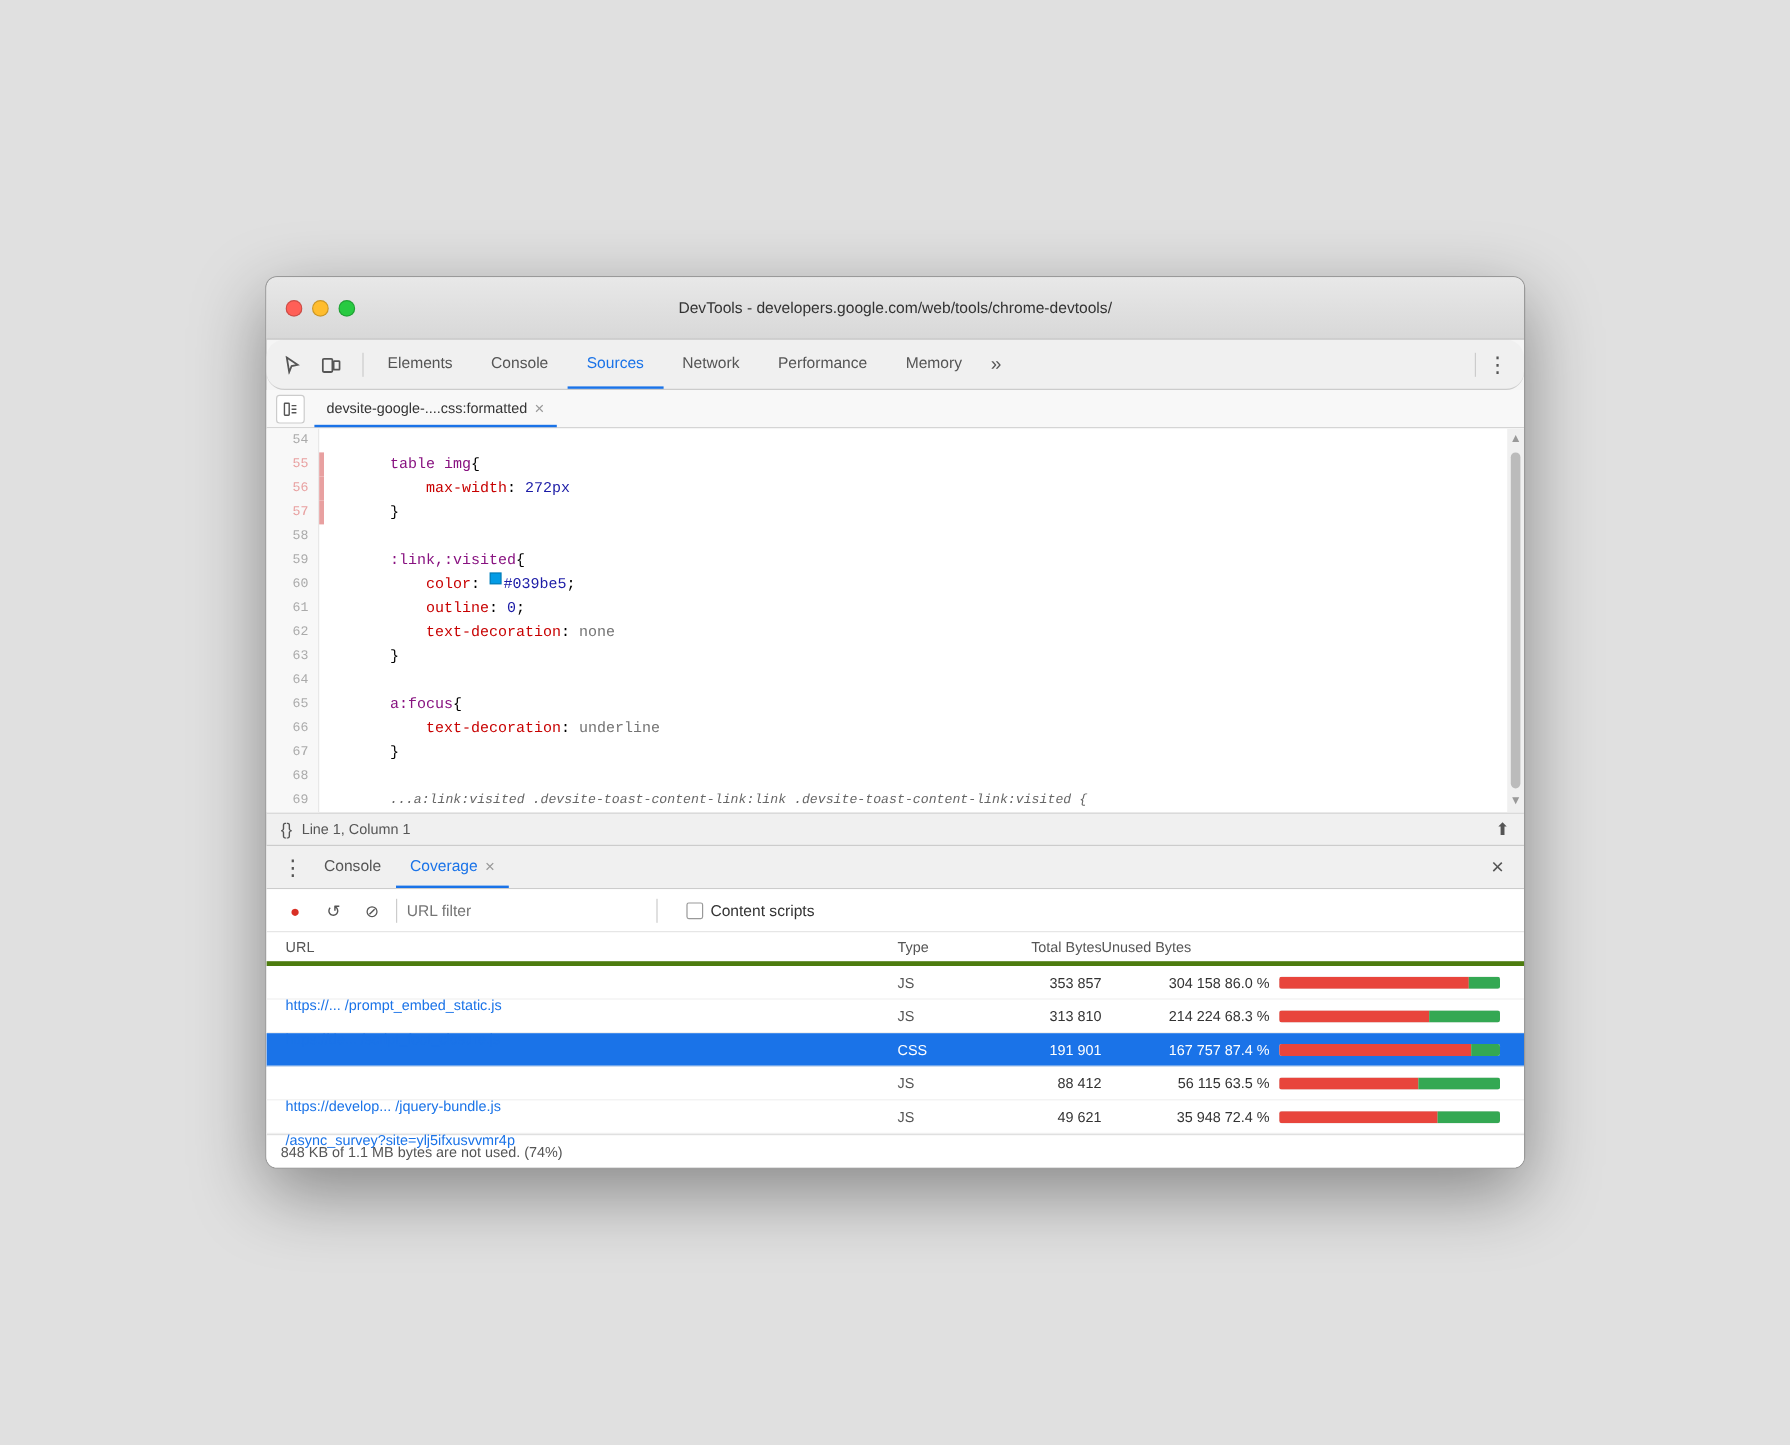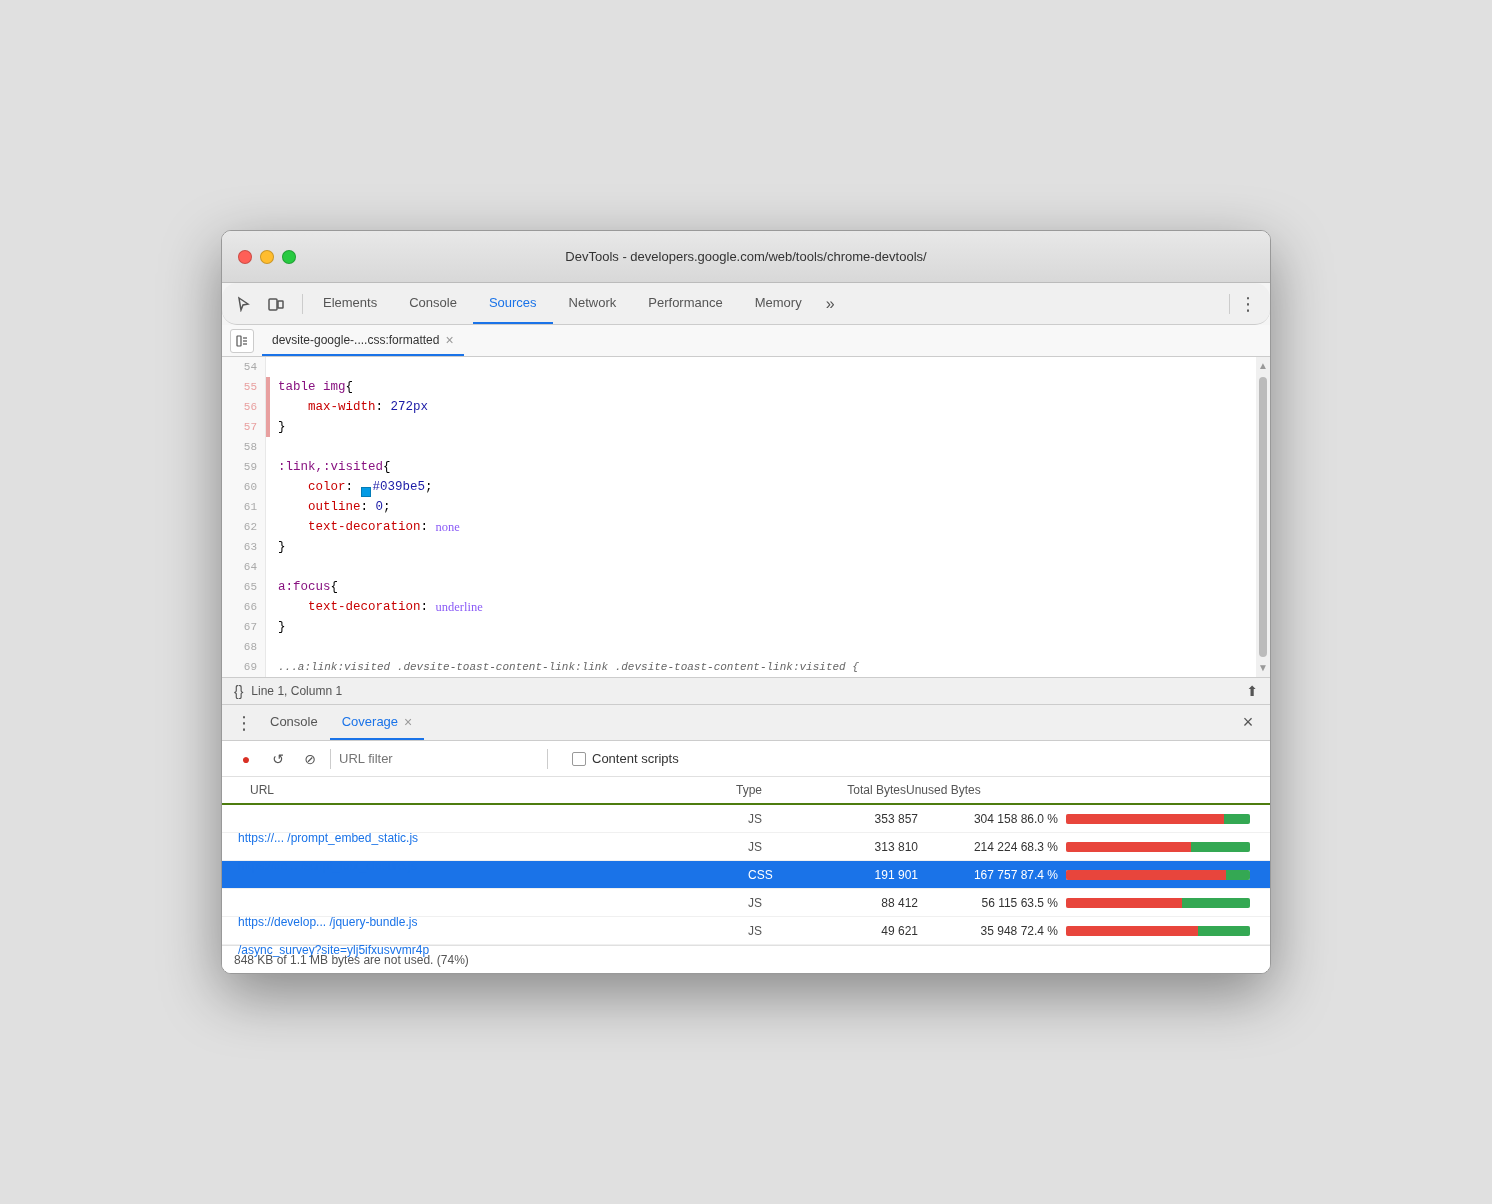--- a/index.html
+++ b/index.html
@@ -203,27 +203,28 @@
       font-size: 11px;
     }
     .code-lines {
       flex: 1;
       padding: 0 8px;
       overflow: hidden;
     }
     .code-line {
       height: 20px;
       display: flex;
-      align-items: flex-end;
+      align-items: flex-start;
       white-space: pre;
+      margin-left: 47px;
     }
     
     .c-selector { color: #881280; }
     .c-property { color: #c80000; }
-    .c-value { color: #8b5cf6; font-family: Liberation Serif, serif; }
+    .c-value { color: #737373; }
     .c-number { color: #1a1aa6; }
     .c-brace { color: #000; }
     .c-color-swatch {
       display: inline-block;
       width: 10px;
       height: 10px;
       background: #039be5;
       margin-right: 2px;
       vertical-align: middle;
       border: 1px solid rgba(0,0,0,0.2);
@@ -364,22 +365,22 @@
     }
     
     .coverage-table {
       background: white;
       width: 100%;
     }
     .cov-table-header {
       display: flex;
       align-items: center;
       height: 28px;
-      border-bottom: 2px solid #4d7c0f;
-      padding: 0 24px;
+      border-bottom: 4px solid #4d7c0f;
+      padding: 0 12px;
       background: white;
     }
     .cov-col-url {
       flex: 1;
       font-size: 12px;
       color: #555;
       font-weight: 500;
       padding: 0 4px;
     }
     .cov-col-type {

